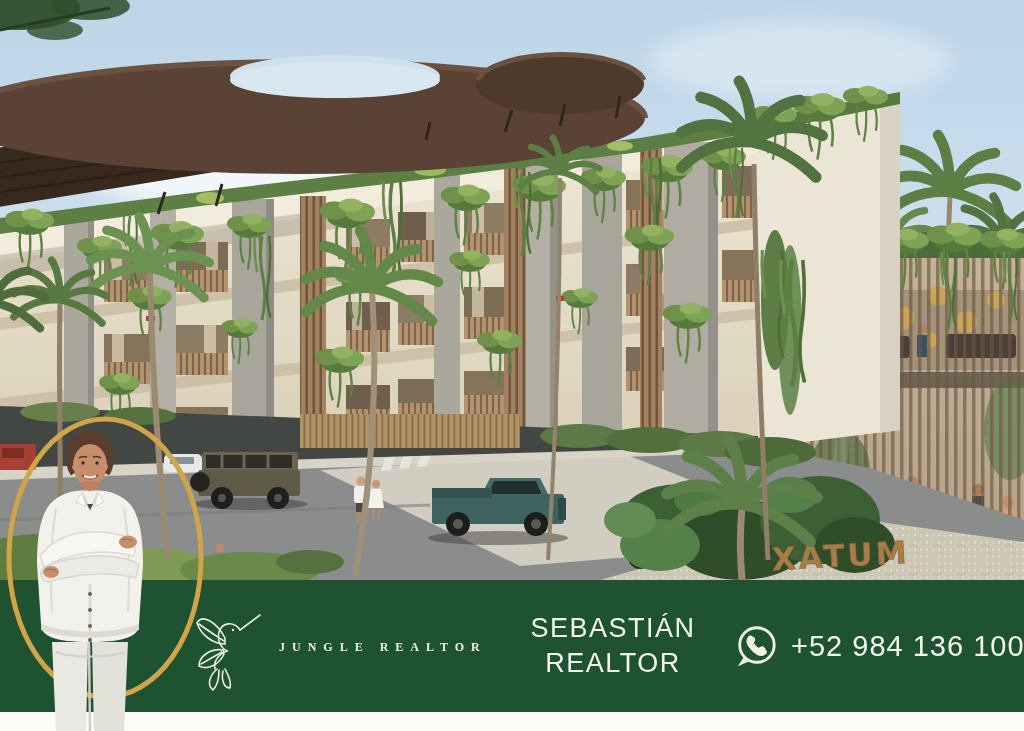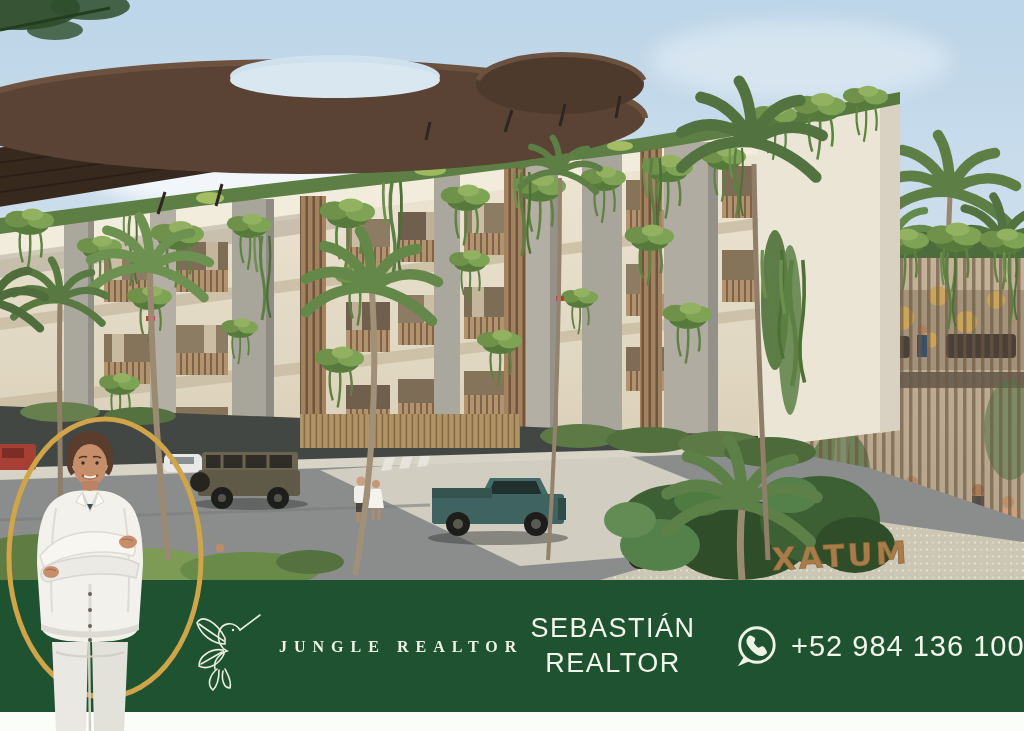--- a/index.html
+++ b/index.html
@@ -6,21 +6,21 @@
   .poster{position:relative;width:1024px;height:731px;overflow:hidden;background:#fff;
           font-family:"Liberation Sans",sans-serif;}
   .render{position:absolute;left:0;top:0;width:1024px;height:580px;}
   .banner{position:absolute;left:0;top:580px;width:1024px;height:132px;background:#1e5230;}
   .white-strip{position:absolute;left:0;top:712px;width:1024px;height:19px;background:#fbfdf9;}
   .gold-ring{position:absolute;left:4px;top:414px;width:202px;height:290px;z-index:6;}
   .agent-photo{position:absolute;left:26px;top:412px;width:160px;height:320px;z-index:7;}
   .brand{position:absolute;left:193px;top:22px;height:90px;display:flex;align-items:center;}
   .brand svg{width:72px;height:88px;}
   .brand-text{margin-left:14px;color:#eef2e4;font-family:"Liberation Serif",serif;
-              font-size:16px;font-weight:600;letter-spacing:7px;white-space:nowrap;}
+              font-size:12px;font-weight:600;letter-spacing:7px;white-space:nowrap;}
   .agent{position:absolute;left:498px;top:0;width:230px;height:132px;display:flex;flex-direction:column;
          justify-content:center;align-items:center;color:#f3f6ec;font-size:27px;font-weight:500;
          letter-spacing:1.5px;line-height:35px;text-align:center;}
   .contact{position:absolute;left:733px;top:0;height:132px;display:flex;align-items:center;}
   .contact svg{width:46px;height:46px;}
   .phone{margin-left:12px;color:#f3f6ec;font-size:29px;font-weight:500;letter-spacing:1px;white-space:nowrap;}
 </style>
 </head>
 <body>
 

